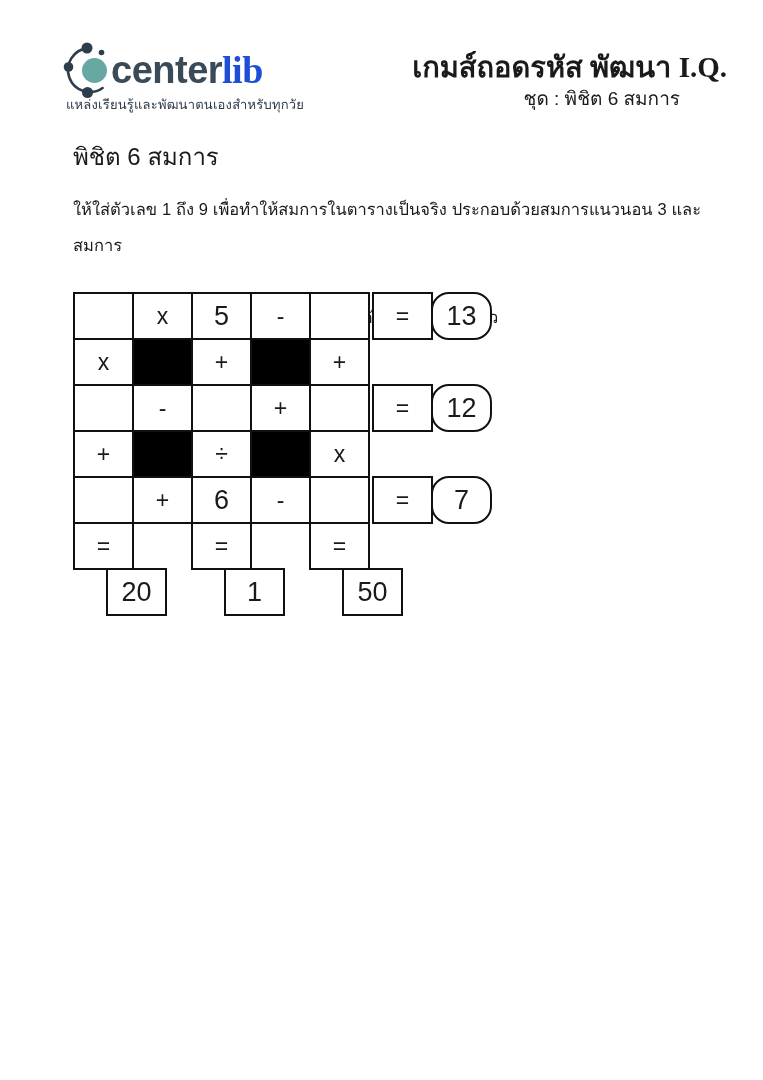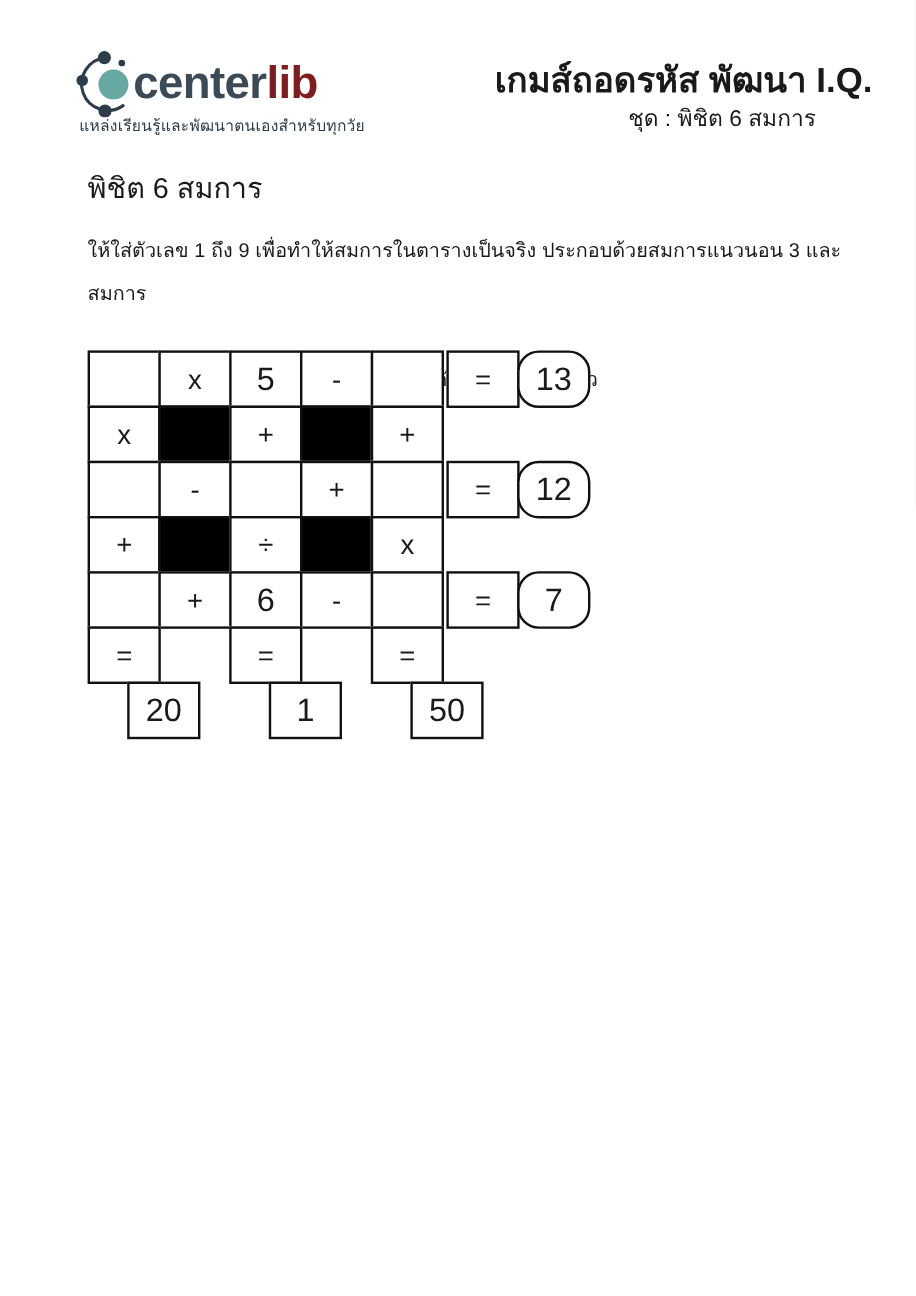--- a/index.html
+++ b/index.html
@@ -3,23 +3,23 @@
 <meta charset="utf-8">
 <style>
   html,body{margin:0;padding:0;background:#e8e8e8;}
   body{font-family:"Liberation Sans","DejaVu Sans",sans-serif;color:#1a1a1a;}
   .page{position:relative;width:763px;height:1080px;background:#ffffff;margin:0 auto;overflow:hidden;}
 
   
   .logo-icon{position:absolute;left:63px;top:40px;width:53px;height:58px;}
   .brand{position:absolute;left:111px;top:49px;font-size:38px;line-height:42px;font-weight:700;letter-spacing:-0.5px;}
   .brand .primary{color:#3b4a57;}
-  .brand .accent{color:#7f1d1d;}
+  .brand .accent{color:#1d4ed8;font-family:Liberation Serif, serif;}
   .tagline{position:absolute;left:66px;top:94px;font-size:13px;color:#2e3d4c;letter-spacing:0.2px;}
-  .title{position:absolute;right:36px;top:44px;font-size:29px;font-weight:700;white-space:nowrap;}
+  .title{position:absolute;right:36px;top:44px;font-size:29px;font-weight:700;white-space:nowrap;font-family:Liberation Serif, serif;}
   .subtitle{position:absolute;right:83px;top:83px;font-size:19px;white-space:nowrap;}
 
   
   .heading{position:absolute;left:73px;top:137px;font-size:24px;}
   .instructions{position:absolute;left:73px;top:191px;width:628px;font-size:16.5px;line-height:36px;}
   .line-just{text-align:justify;}
   .line-just::after{content:"";display:inline-block;width:100%;height:0;}
   .problem-label{position:absolute;left:75px;top:256px;font-size:29px;margin-top:28px;}
 
   

